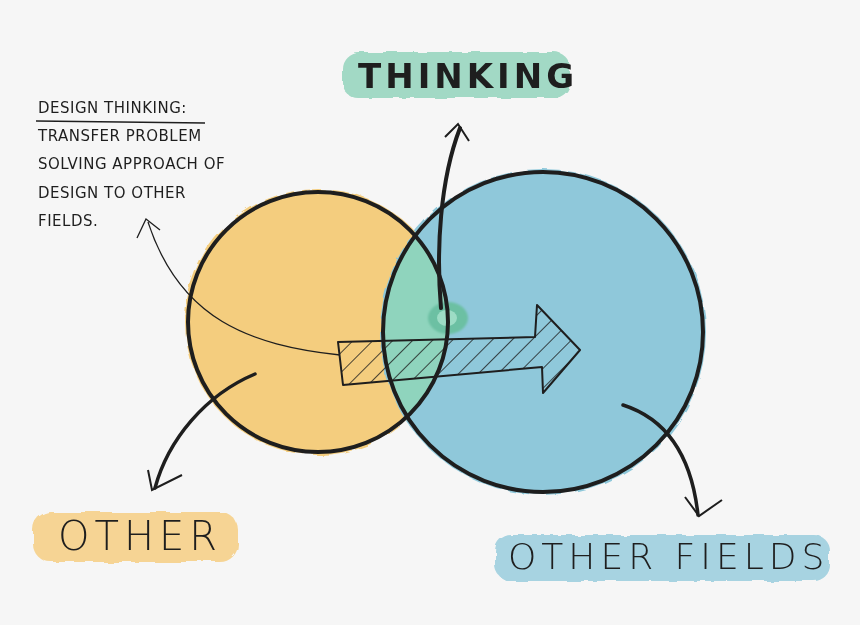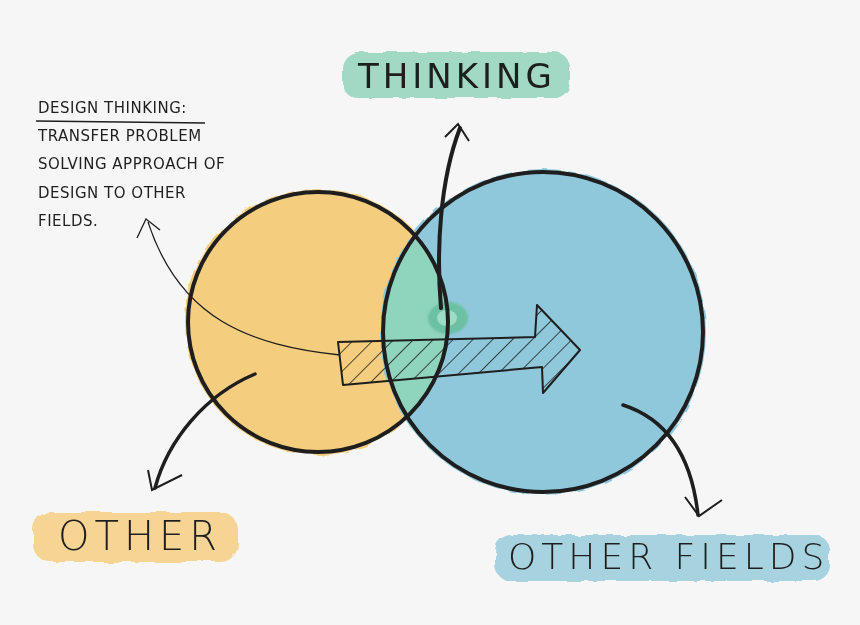--- a/index.html
+++ b/index.html
@@ -9,21 +9,21 @@
     font-family: "DejaVu Sans", sans-serif;
   }
   #canvas { position: absolute; left: 0; top: 0; }
   .hand {
     position: absolute; color: #1e1e1e;
     font-family: "DejaVu Sans", sans-serif;
     font-weight: normal; letter-spacing: 2px;
     white-space: nowrap;
   }
   .note { left: 38px; top: 97px; font-size: 15px; line-height: 27px; letter-spacing: 0.5px; transform: scaleY(1.05); }
-  .lbl-thinking { left: 358px; top: 56px; font-size: 34px; letter-spacing: 4px; font-weight: 400; }
+  .lbl-thinking { left: 358px; top: 56px; font-size: 34px; letter-spacing: 4px; font-weight: 700; }
   .lbl-design { left: 58px; top: 513px; font-size: 40px; letter-spacing: 5px; font-weight: 300; }
   .lbl-other { left: 508px; top: 536px; font-size: 36px; letter-spacing: 5px; font-weight: 300; }
 </style>
 </head>
 <body>
 
 <svg id="canvas" width="860" height="625" viewBox="0 0 860 625">
   <defs>
     <filter id="rough" x="-10%" y="-10%" width="120%" height="120%">
       <feTurbulence type="fractalNoise" baseFrequency="0.06" numOctaves="2" seed="3"></feTurbulence>

